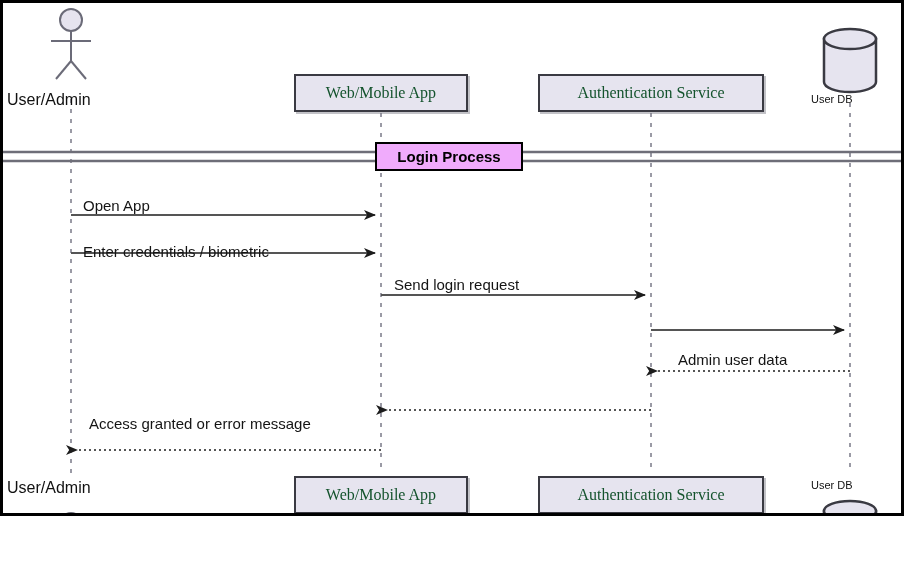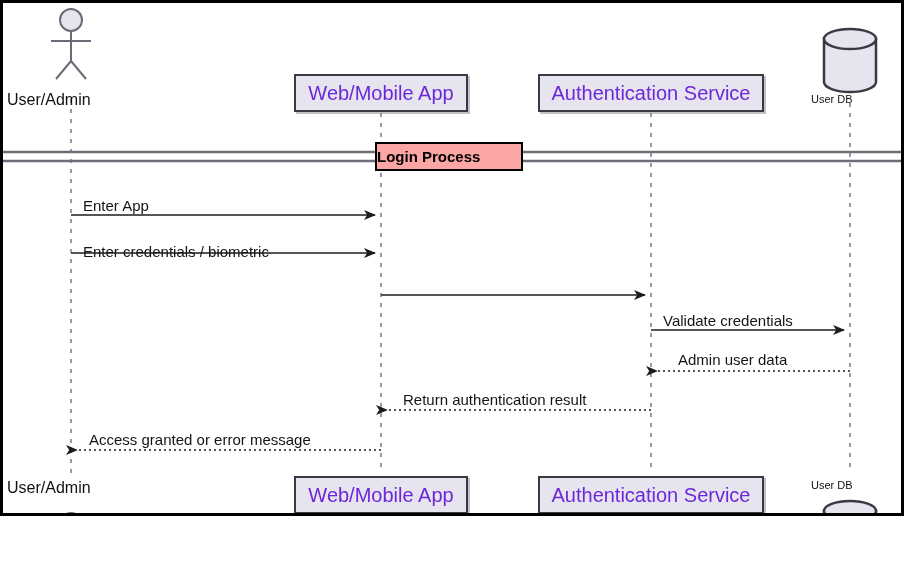--- a/index.html
+++ b/index.html
@@ -30,46 +30,46 @@
     position: absolute;
     background: #e6e4ef;
     border: 2px solid #3a3a42;
     box-shadow: 2px 2px 0 rgba(120,120,130,0.45);
     display: flex;
     align-items: center;
     justify-content: center;
     box-sizing: border-box;
   }
   .part-box span {
-    font-family: Liberation Sans, sans-serif;
-    font-size: 20px;
-    color: #6d28d9;
+    font-family: Liberation Serif, serif;
+    font-size: 16px;
+    color: #14532d;
     white-space: nowrap;
   }
   .actor-label {
     position: absolute;
     font-family: "Liberation Sans", sans-serif;
     font-size: 16px;
     color: #111111;
     white-space: nowrap;
   }
   .db-label {
     position: absolute;
     font-family: "Liberation Sans", sans-serif;
     font-size: 11px;
     color: #111111;
     white-space: nowrap;
   }
   .frag-box {
     position: absolute;
-    background: #fca5a5;
+    background: #f0abfc;
     border: 2px solid #000000;
     display: flex;
     align-items: center;
-    justify-content: flex-start;
+    justify-content: center;
     box-sizing: border-box;
   }
   .frag-box span {
     font-family: "Liberation Sans", sans-serif;
     font-size: 15px;
     font-weight: bold;
     color: #000000;
     white-space: nowrap;
   }
   .msg-label {
@@ -161,32 +161,31 @@
   </div>
 
   <div class="db-label" style="left:808px; top:90px;">
     <span>User DB</span>
   </div>
 
   <div class="frag-box" style="left:372px; top:139px; width:148px; height:29px;">
     <span>Login Process</span>
   </div>
 
-  <div class="msg-label" style="left:80px; top:194px;">Enter App</div>
+  <div class="msg-label" style="left:80px; top:194px;">Open App</div>
 
   <div class="msg-label" style="left:80px; top:240px;">Enter credentials / biometric</div>
 
-
-  <div class="msg-label" style="left:660px; top:309px;">Validate credentials</div>
+  <div class="msg-label" style="left:391px; top:273px;">Send login request</div>
+
 
   <div class="msg-label" style="left:675px; top:348px;">Admin user data</div>
 
-  <div class="msg-label" style="left:400px; top:388px;">Return authentication result</div>
-
-  <div class="msg-label" style="left:86px; top:428px;text-align:right;">Access granted or error message</div>
+
+  <div class="msg-label" style="left:86px; top:412px;text-align:right;">Access granted or error message</div>
 
   <div class="actor-label" style="left:4px; top:476px;">
     <span>User/Admin</span>
   </div>
 
   <div class="part-box" style="left:291px; top:473px; width:174px; height:38px;">
     <span>Web/Mobile App</span>
   </div>
 
   <div class="part-box" style="left:535px; top:473px; width:226px; height:38px;">

